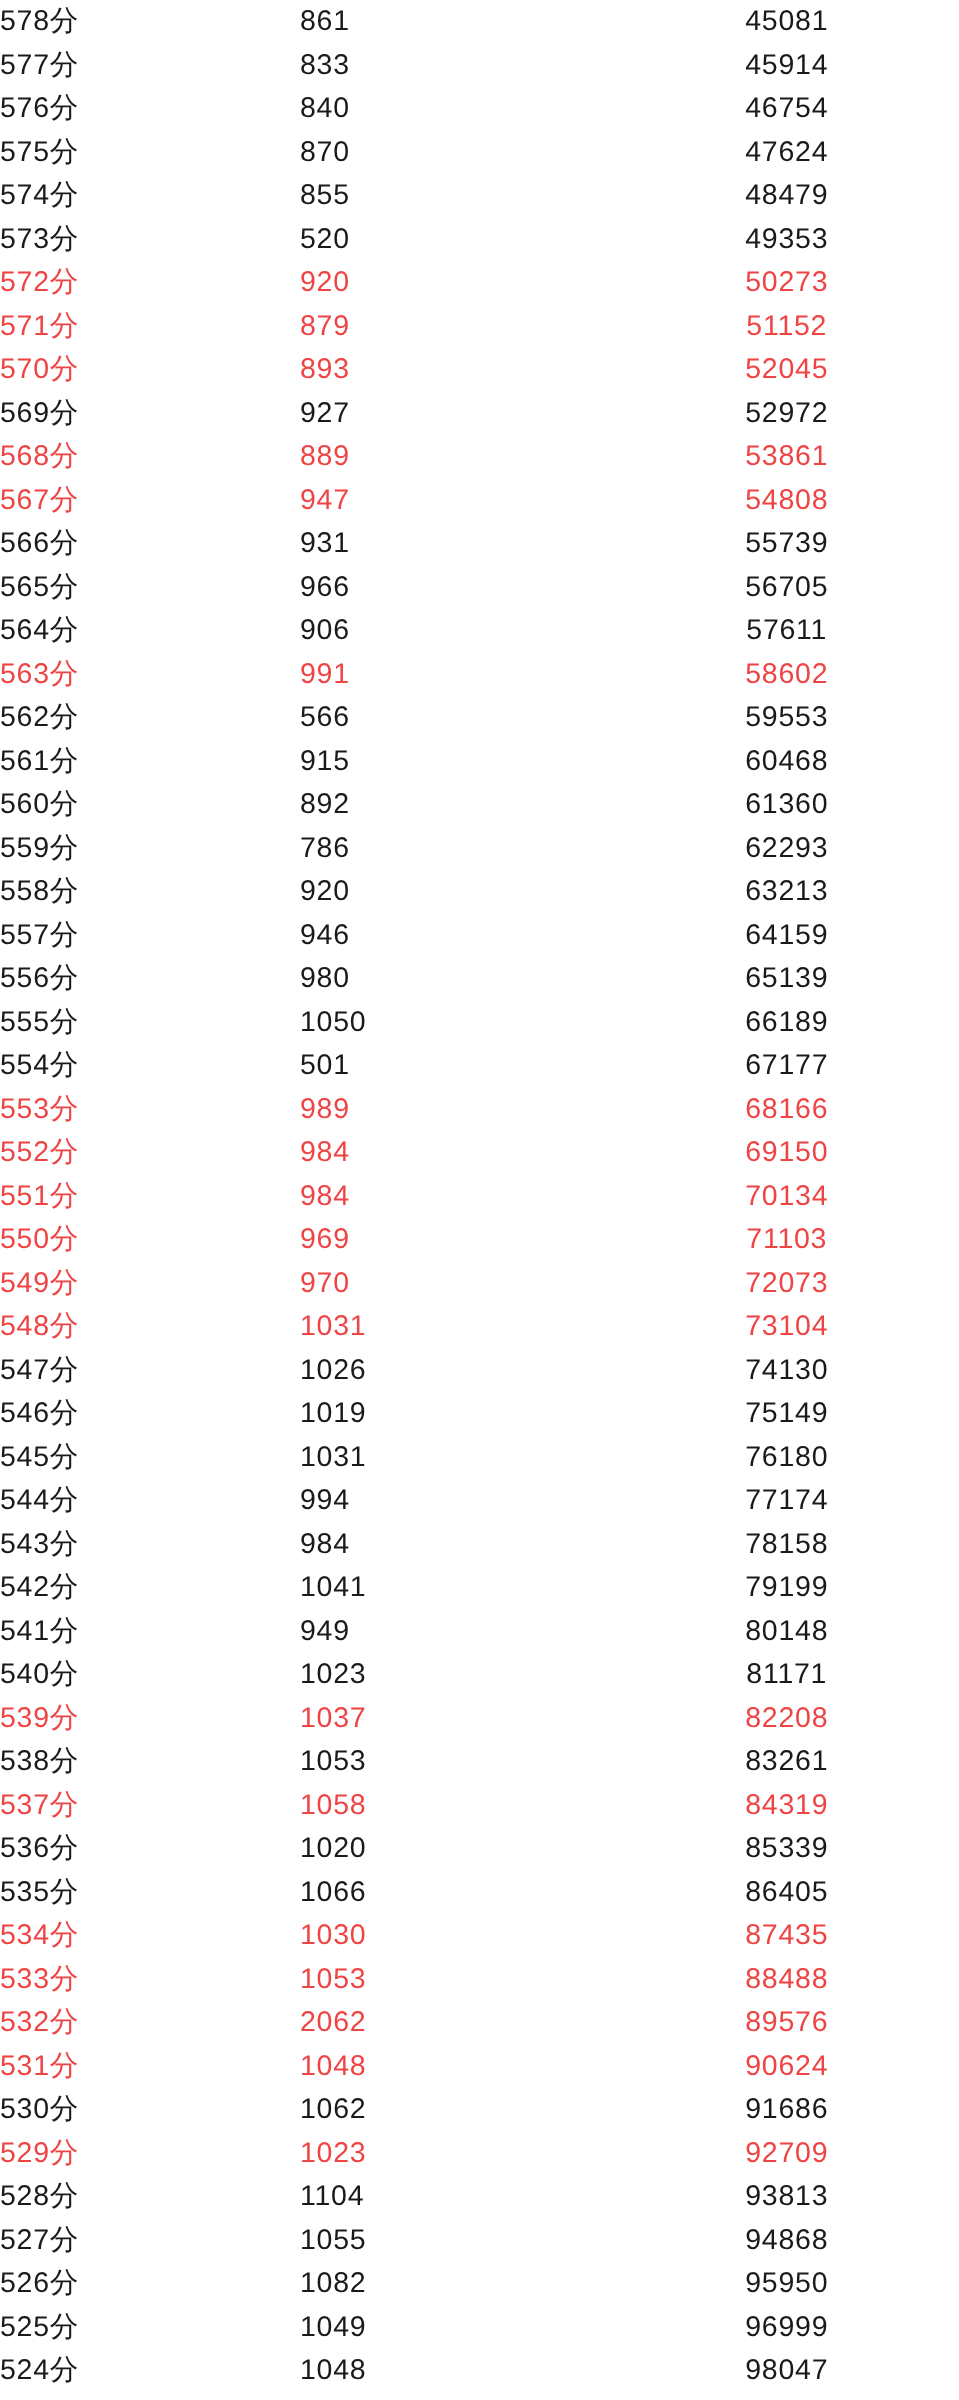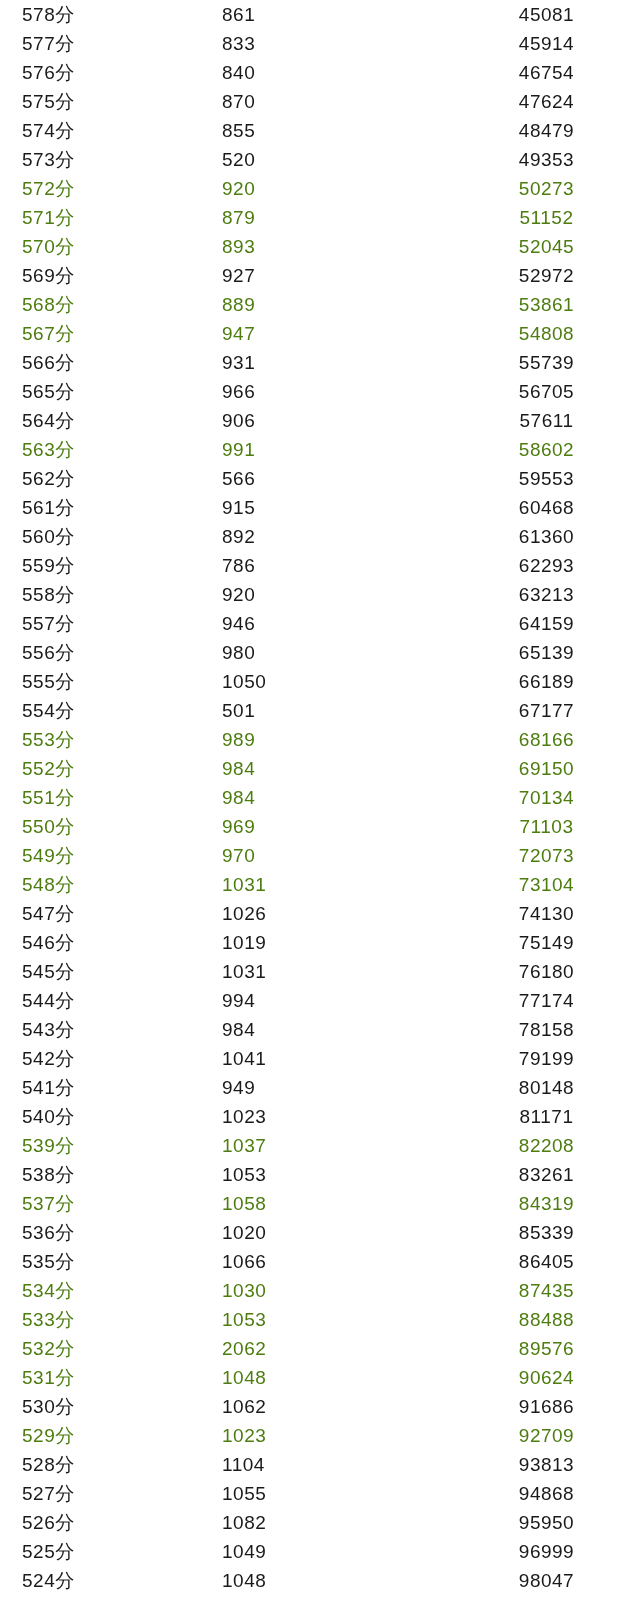--- a/index.html
+++ b/index.html
@@ -24,37 +24,36 @@
   }
   .score-table td {
     padding: 0;
     font-size: 19px;
     line-height: 29px;
     vertical-align: middle;
     white-space: nowrap;
   }
   td.col-score {
     width: 200px;
-    padding-left: 22px;
     text-align: left;
     letter-spacing: 0.5px;
   }
   td.col-count {
     width: 210px;
     text-align: left;
     letter-spacing: 0.5px;
   }
   td.col-cumulative {
     width: 229px;
     text-align: center;
     padding-right: 72px;
     letter-spacing: 0.5px;
   }
   .faint {
-    color: #4d7c0f;
+    color: #ef4444;
   }
 </style>
 </head>
 <body>
 
 <table class="score-table">
   <tbody>
       <tr>
         <td class="col-score">578分</td>
         <td class="col-count">861</td>

